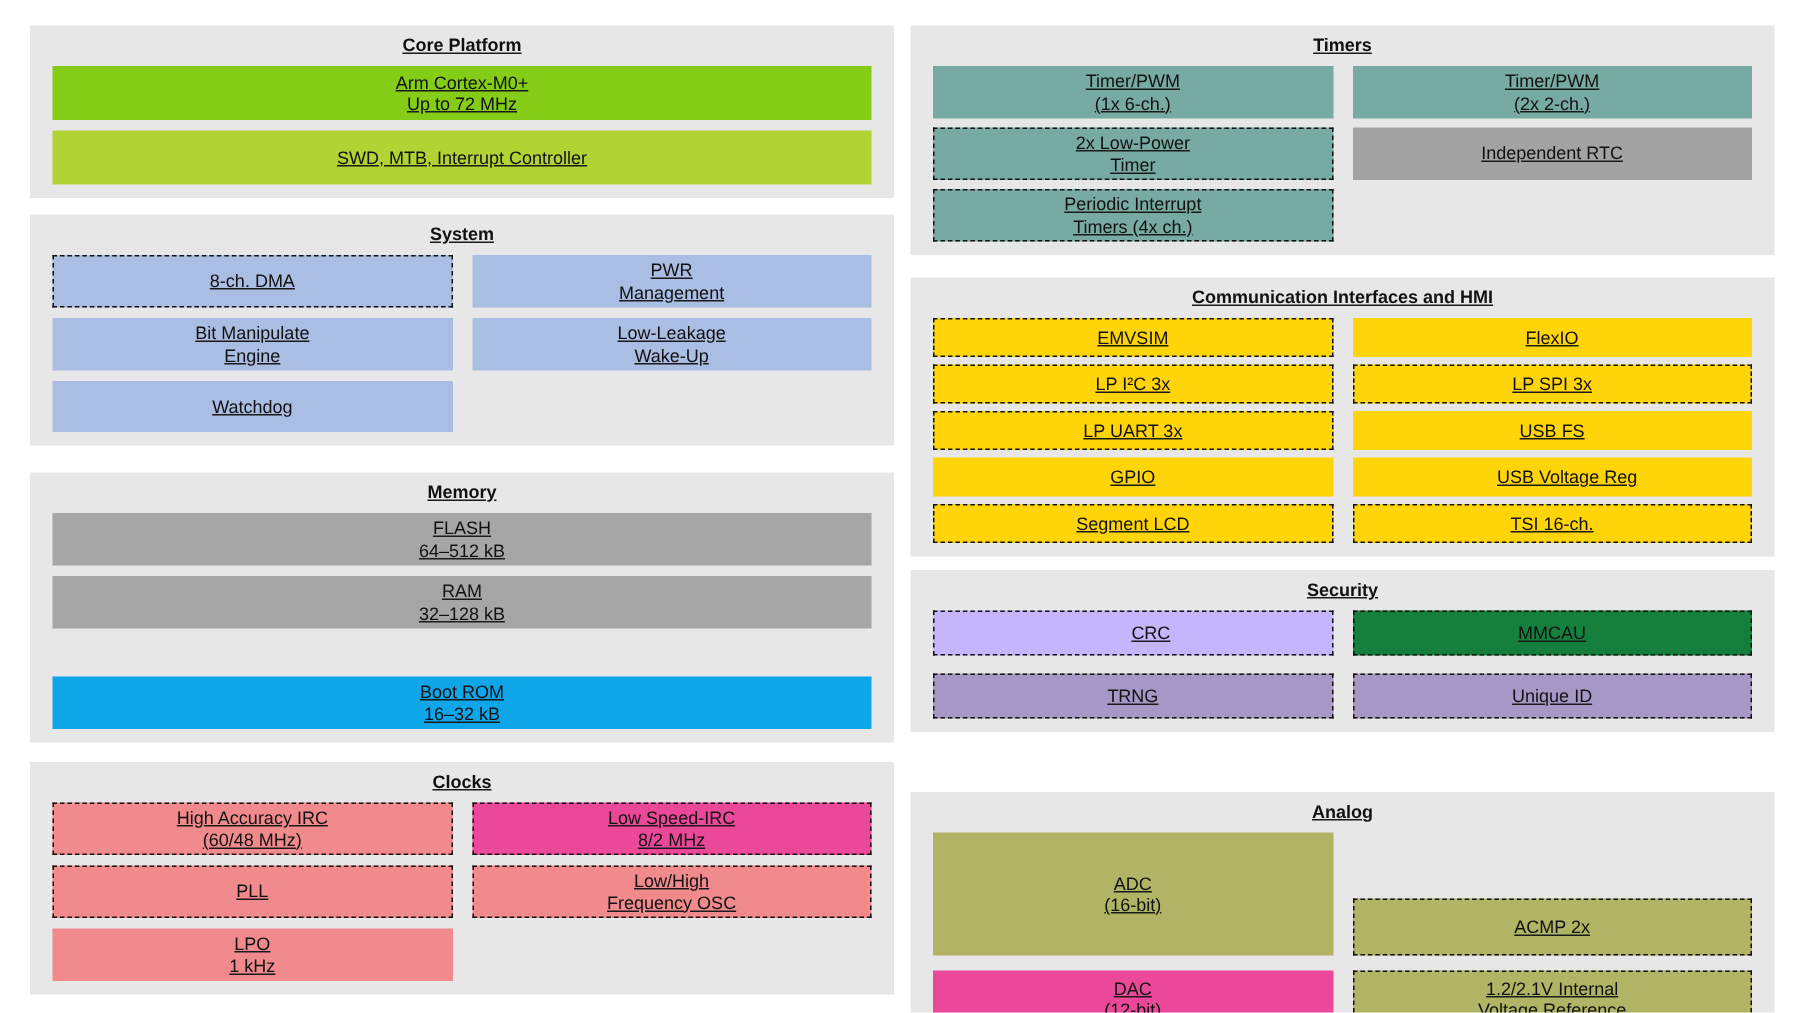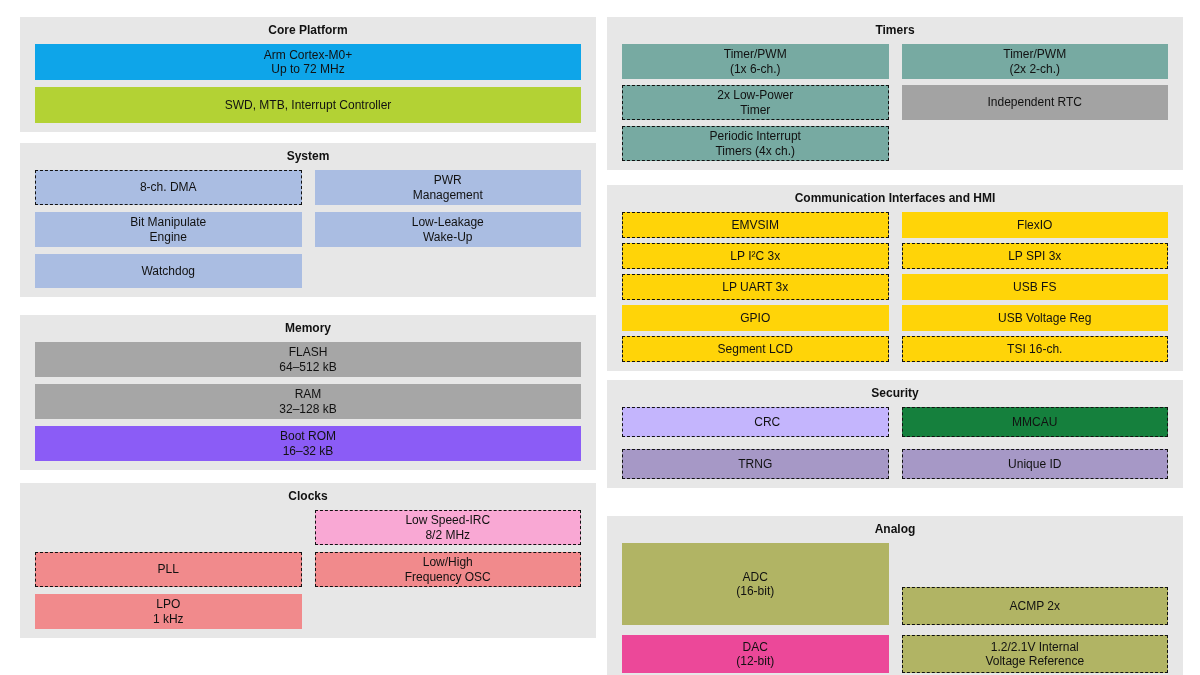--- a/index.html
+++ b/index.html
@@ -7,20 +7,21 @@
     width: 1200px; height: 675px;
     background: #ffffff;
     font-family: "Liberation Sans", sans-serif;
     color: #1a1a1a;
   }
   .page {
     width: 1200px; height: 675px;
     box-sizing: border-box;
     padding: 17px 17px 0 20px;
     background: #ffffff;
+    text-decoration: underline;
   }
   .columns { display: flex; gap: 11px; }
   .col { flex: 1; min-width: 0; display: flex; flex-direction: column; }
   .sec {
     box-sizing: border-box;
     padding: 6px 15px 9px 15px;
   }
   .sec-title {
     font-size: 12px;
     font-weight: bold;
@@ -54,21 +55,21 @@
   
   .sec-core     { margin-bottom: 11px; }
   .sec-core .block { min-height: 36px; }
   .sec-system   { margin-bottom: 18px; }
   .sec-memory   { margin-bottom: 13px; }
   .sec-timers   { margin-bottom: 15px; }
   .sec-timers .grid { row-gap: 6px; }
   .sec-comm     { margin-bottom: 9px; }
   .sec-comm .grid { row-gap: 5px; }
   .sec-comm .block { min-height: 26px; }
-  .sec-security { margin-bottom: 28px; }
+  .sec-security { margin-bottom: 40px; }
   .sec-security .grid { row-gap: 12px; }
   .sec-security .block { min-height: 30px; }
   .sec-analog .grid { row-gap: 10px; }
   .sec-analog .block { min-height: 38px; }
 
   .legend {
     margin-top: 18px;
     margin-left: 2px;
     display: flex;
     align-items: center;
@@ -86,21 +87,21 @@
 </head>
 <body>
 
 <div class="page">
   <div class="columns">
 
     <div class="col">
       <section class="sec sec-core" style="background: rgb(231, 231, 231);">
         <div class="sec-title">Core Platform</div>
         <div class="grid">
-            <div class="block" style="background: #0ea5e9; grid-column: 1 / -1;">Arm Cortex-M0+
+            <div class="block" style="background: #84cc16; grid-column: 1 / -1;">Arm Cortex-M0+
 Up to 72 MHz</div>
             <div class="block" style="background: rgb(179, 210, 52); grid-column: 1 / -1;">SWD, MTB, Interrupt Controller</div>
           </div>
       </section>
       <section class="sec sec-system" style="background: rgb(231, 231, 231);">
         <div class="sec-title">System</div>
         <div class="grid">
             <div class="block optional" style="background: rgb(170, 189, 226); grid-column: 1;">8-ch. DMA</div>
             <div class="block" style="background: rgb(170, 189, 226); grid-column: 2;">PWR
 Management</div>
@@ -111,28 +112,30 @@
             <div class="block" style="background: rgb(170, 189, 226); grid-column: 1;">Watchdog</div>
           </div>
       </section>
       <section class="sec sec-memory" style="background: rgb(231, 231, 231);">
         <div class="sec-title">Memory</div>
         <div class="grid">
             <div class="block" style="background: rgb(166, 166, 166); grid-column: 1 / -1;">FLASH
 64–512 kB</div>
             <div class="block" style="background: rgb(166, 166, 166); grid-column: 1 / -1;">RAM
 32–128 kB</div>
-            <div class="block" style="background: #8b5cf6; grid-column: 1 / -1;">Boot ROM
+            <div class="block" style="background: #0ea5e9; grid-column: 1 / -1; margin-top: 25px;">Boot ROM
 16–32 kB</div>
           </div>
       </section>
       <section class="sec sec-clocks" style="background: rgb(231, 231, 231);">
         <div class="sec-title">Clocks</div>
         <div class="grid">
-            <div class="block optional" style="background: #f9a8d4; grid-column: 2;">Low Speed-IRC
+            <div class="block optional" style="background: rgb(241, 138, 140); grid-column: 1;">High Accuracy IRC
+(60/48 MHz)</div>
+            <div class="block optional" style="background: #ec4899; grid-column: 2;">Low Speed-IRC
 8/2 MHz</div>
             <div class="block optional" style="background: rgb(241, 138, 140); grid-column: 1;">PLL</div>
             <div class="block optional" style="background: rgb(241, 138, 140); grid-column: 2;">Low/High
 Frequency OSC</div>
             <div class="block" style="background: rgb(241, 138, 140); grid-column: 1;">LPO
 1 kHz</div>
           </div>
       </section>
     </div>
 

